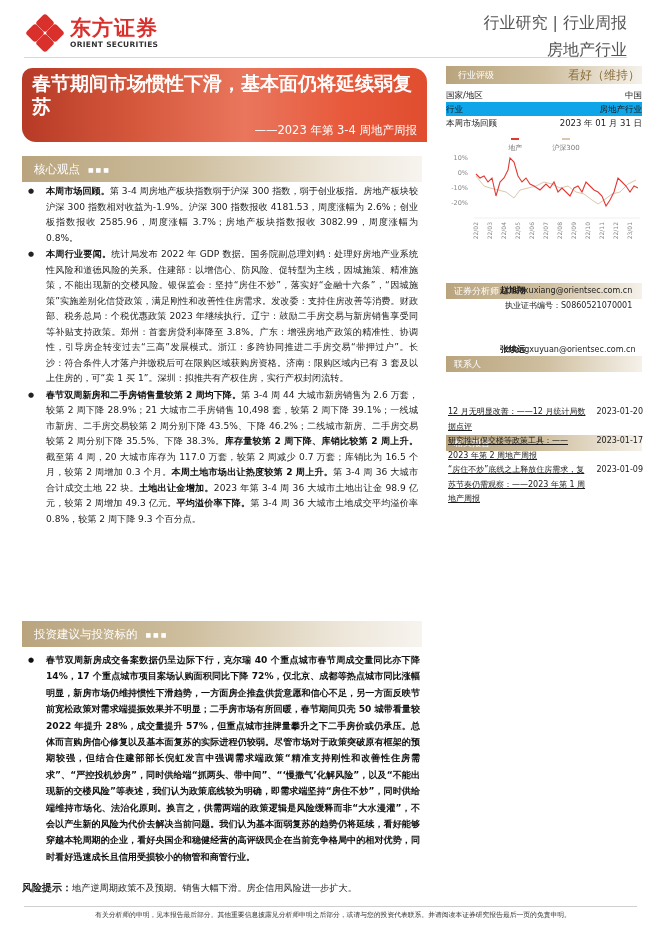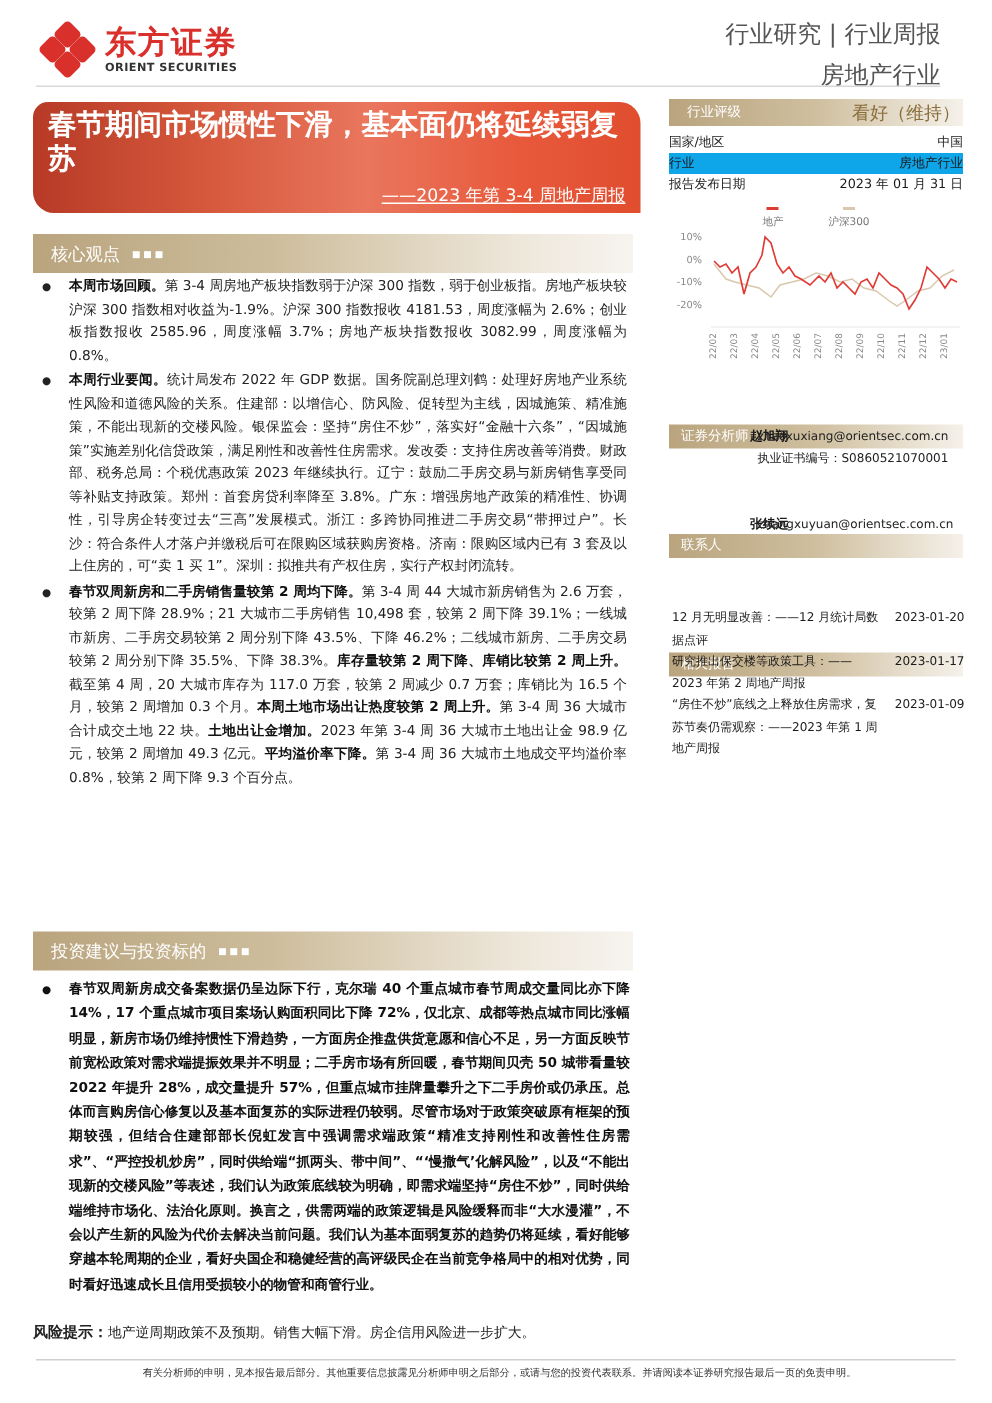--- a/index.html
+++ b/index.html
@@ -13,21 +13,21 @@
   .logo-text { display: flex; flex-direction: column; }
   .logo-cn { font-size: 21px; font-weight: bold; color: #d9302c; letter-spacing: 1px; line-height: 24px; }
   .logo-en { font-size: 7.5px; font-weight: bold; color: #333; letter-spacing: 0.3px; line-height: 10px; }
   .hdr-right { position: absolute; right: 34px; top: 9px; text-align: right; color: #555; font-size: 16px; line-height: 27px; }
   .hdr-rule { position: absolute; left: 24px; right: 34px; top: 57px; height: 1px; background: #d8d8d8; }
 
   
   .banner { position: absolute; left: 22px; top: 68px; width: 405px; height: 74px; border-radius: 10px 14px 0 14px;
     background: linear-gradient(90deg, #b73a26 0%, #d75a3e 30%, #e9765d 55%, #e8593b 80%, #e04d2f 100%); overflow: hidden; }
   .banner-title { position: absolute; left: 10px; top: 4px; width: 390px; font-size: 19px; font-weight: bold; color: #fff; line-height: 23px; }
-  .banner-sub { position: absolute; right: 10px; bottom: 4px; font-size: 11.5px; color: #fff; text-decoration: underline; }
+  .banner-sub { position: absolute; right: 10px; bottom: 4px; font-size: 11.5px; color: #fff; }
 
   
   .side { position: absolute; left: 446px; width: 196px; }
   .side-head { height: 16px; background: linear-gradient(90deg, #b9a47e 0%, #cfbf9f 50%, #f5f1ea 100%); color: #fff; font-size: 9px; padding-left: 8px; line-height: 16px; position: relative; }
   .rating-head { top: 66px; height: 18px; line-height: 18px; padding-left: 12px; }
   .rating-val { position: absolute; right: 2px; top: 0; font-size: 12px; color: #8a6e3c; }
   .kv { position: absolute; left: 446px; width: 196px; display: flex; justify-content: space-between; font-size: 8.5px; line-height: 14px; }
   .kv.alt { background: #0ea5e9; }
 
   .chart { position: absolute; left: 446px; top: 138px; width: 196px; height: 120px; }
@@ -35,21 +35,21 @@
   .chart-legend span { display: flex; align-items: center; gap: 3px; flex-direction: column; }
   .ylab { position: absolute; left: 0; font-size: 6.5px; color: #888; width: 22px; text-align: right; }
   .xlab { position: absolute; top: 84px; font-size: 6px; color: #888; writing-mode: vertical-rl; transform: rotate(180deg); }
 
   .analyst-head { top: 265px; }
   .contact-head { top: 322px; }
   .report-head { top: 385px; }
   .person { position: absolute; left: 452px; font-size: 8.5px; font-weight: bold; padding-left: 48px; }
   .person-info { position: absolute; left: 505px; font-size: 8px; color: #222; line-height: 15px; }
   .rel { position: absolute; left: 448px; width: 195px; font-size: 8px; line-height: 14.5px; }
-  .rel-title { width: 140px; display: inline-block; vertical-align: top; }
+  .rel-title { width: 140px; display: inline-block; vertical-align: top; text-decoration: underline; }
   .rel-date { position: absolute; right: 0; top: 0; }
 
   
   .sec-head { position: absolute; left: 22px; width: 400px; height: 26px; background: linear-gradient(90deg, #b9a47e 0%, #cdbd9c 40%, #ede6d9 80%, #f7f4ef 100%);
     color: #fff; font-size: 11.5px; line-height: 26px; padding-left: 12px; }
   .sec-head .dots { display: inline-block; margin-left: 8px; font-size: 6px; vertical-align: middle; }
   .bullets { position: absolute; left: 28px; width: 390px; font-size: 9.1px; line-height: 15.5px; color: #222; }
   .bullet { position: relative; padding-left: 18px; margin-bottom: 1px; text-align: justify; }
   .bullet::before { content: "●"; position: absolute; left: 0; top: 0; font-size: 7px; }
   .bullet b { font-weight: bold; color: #111; }
@@ -92,21 +92,21 @@
 </div>
 <div class="kv" style="top:88px;">
   <span>国家/地区</span>
   <span>中国</span>
 </div>
 <div class="kv alt" style="top:102px;">
   <span>行业</span>
   <span>房地产行业</span>
 </div>
 <div class="kv" style="top:116px;">
-  <span>报告发布日期</span>
+  <span>本周市场回顾</span>
   <span>2023 年 01 月 31 日</span>
 </div>
 
 <div class="chart">
   <div class="chart-legend">
     <span>
         <i style="display:inline-block;width:8px;height:2px;background:#e03a35;"></i>
         <em style="font-style:normal">地产</em>
       </span>
     <span>

